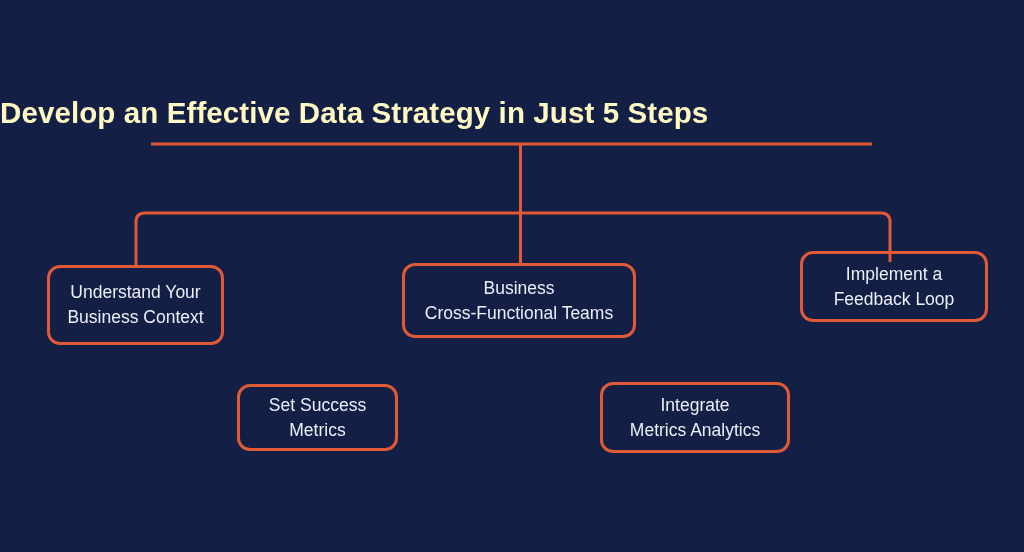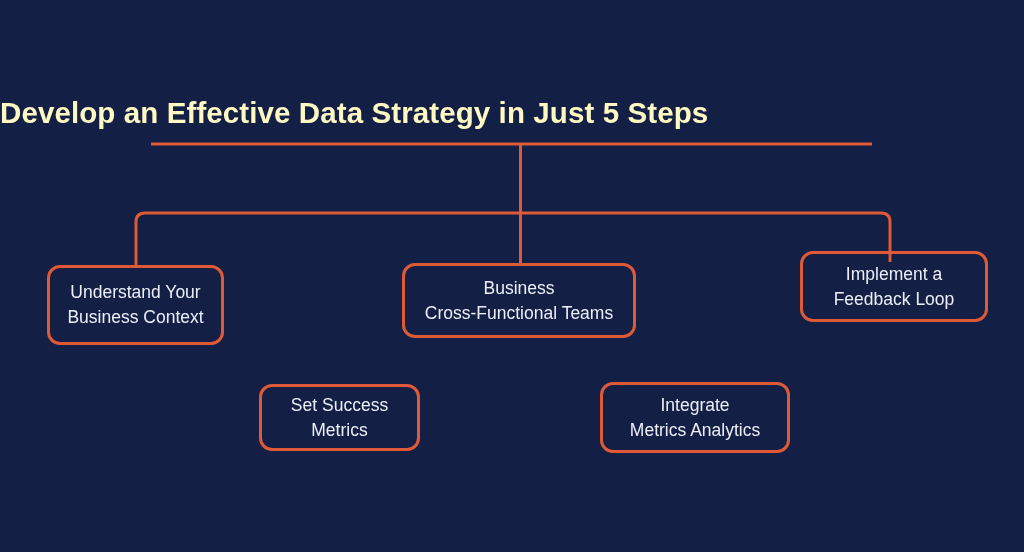--- a/index.html
+++ b/index.html
@@ -55,21 +55,21 @@
     line-height: 25px;
     padding: 2px 10px;
   }
   .node .label {
     display: block;
     white-space: pre-line;
   }
   #node-1 { left: 47px;  top: 265px; width: 177px; height: 80px; }
   #node-2 { left: 402px; top: 263px; width: 234px; height: 75px; }
   #node-3 { left: 800px; top: 251px; width: 188px; height: 71px; }
-  #node-4 { left: 237px; top: 384px; width: 161px; height: 67px; margin-left: 22px; }
+  #node-4 { left: 237px; top: 384px; width: 161px; height: 67px; }
   #node-5 { left: 600px; top: 382px; width: 190px; height: 71px; }
 </style>
 </head>
 <body>
 
 <div id="canvas">
 
   <div id="title">Develop an Effective Data Strategy in Just 5 Steps</div>
 
   <svg id="connectors" viewBox="0 0 1024 552" xmlns="http://www.w3.org/2000/svg">

